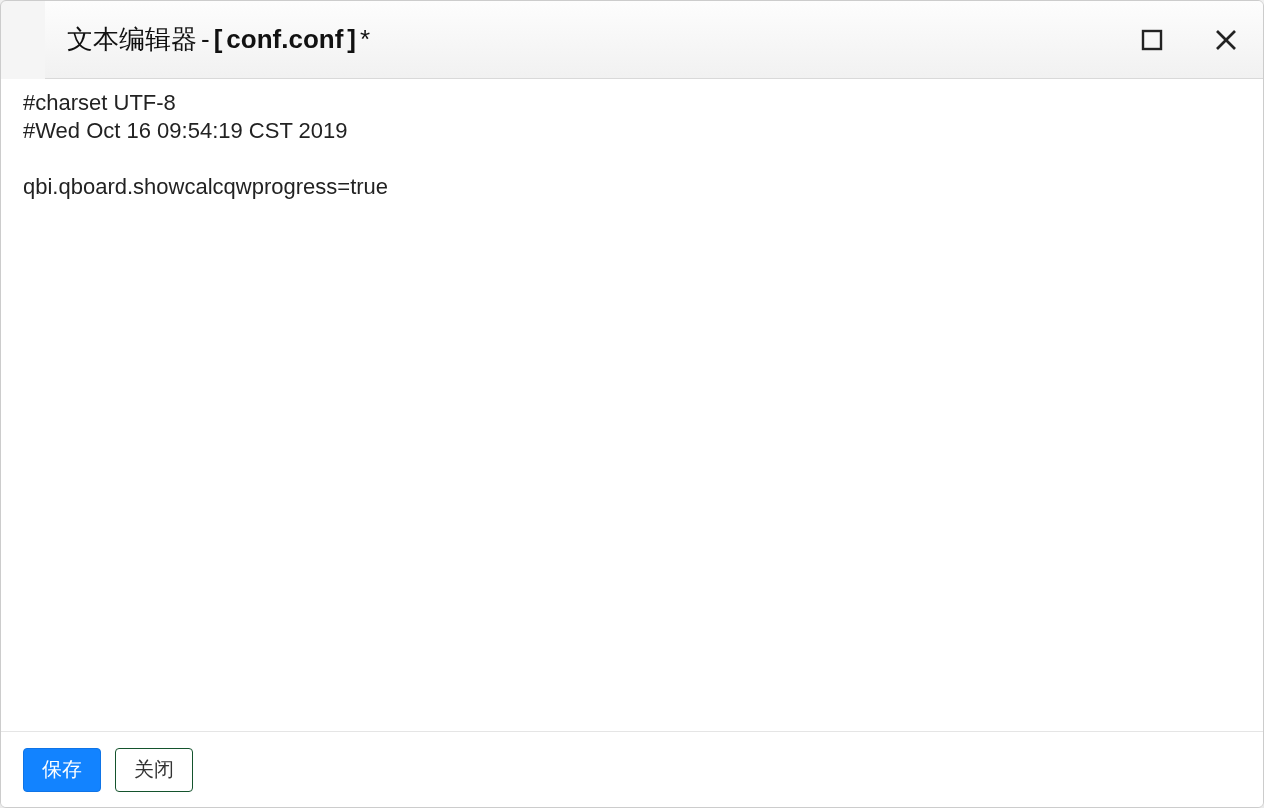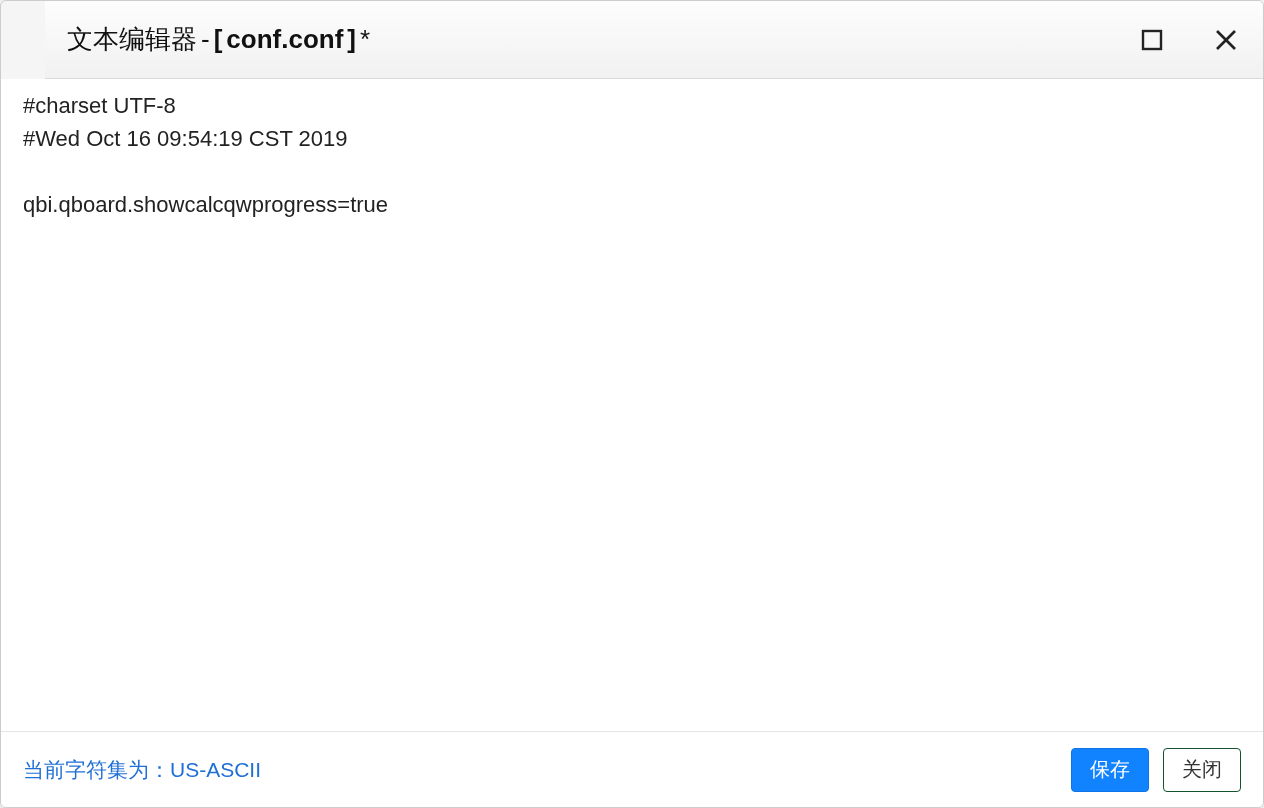--- a/index.html
+++ b/index.html
@@ -51,21 +51,21 @@
       cursor: pointer;
     }
     .win-controls svg { display:block; }
     
     .editor {
       flex: 1;
       background: #ffffff;
       padding: 10px 22px;
       font-family: "Microsoft YaHei", "Segoe UI", Arial, sans-serif;
       font-size: 22px;
-      line-height: 33px;
+      line-height: 28px;
       color: #222;
       white-space: pre;
       overflow: auto;
       outline: none;
       border: none;
     }
     
     .footer {
       height: 76px;
       background: #ffffff;
@@ -131,23 +131,19 @@
     </div>
   </div>
 </div>
 
 <div class="editor" contenteditable="true" spellcheck="false" style="">#charset UTF-8
 #Wed Oct 16 09:54:19 CST 2019
 
 qbi.qboard.showcalcqwprogress=true</div>
 
 <div class="footer">
-  <div class="charset">
-    <span>当前字符集为：</span>
-    <span>US-ASCII</span>
-  </div>
   <div class="btn primary">
     <span>保存</span>
   </div>
   <div class="btn default">
     <span>关闭</span>
   </div>
 </div>
 
 </body></html>

